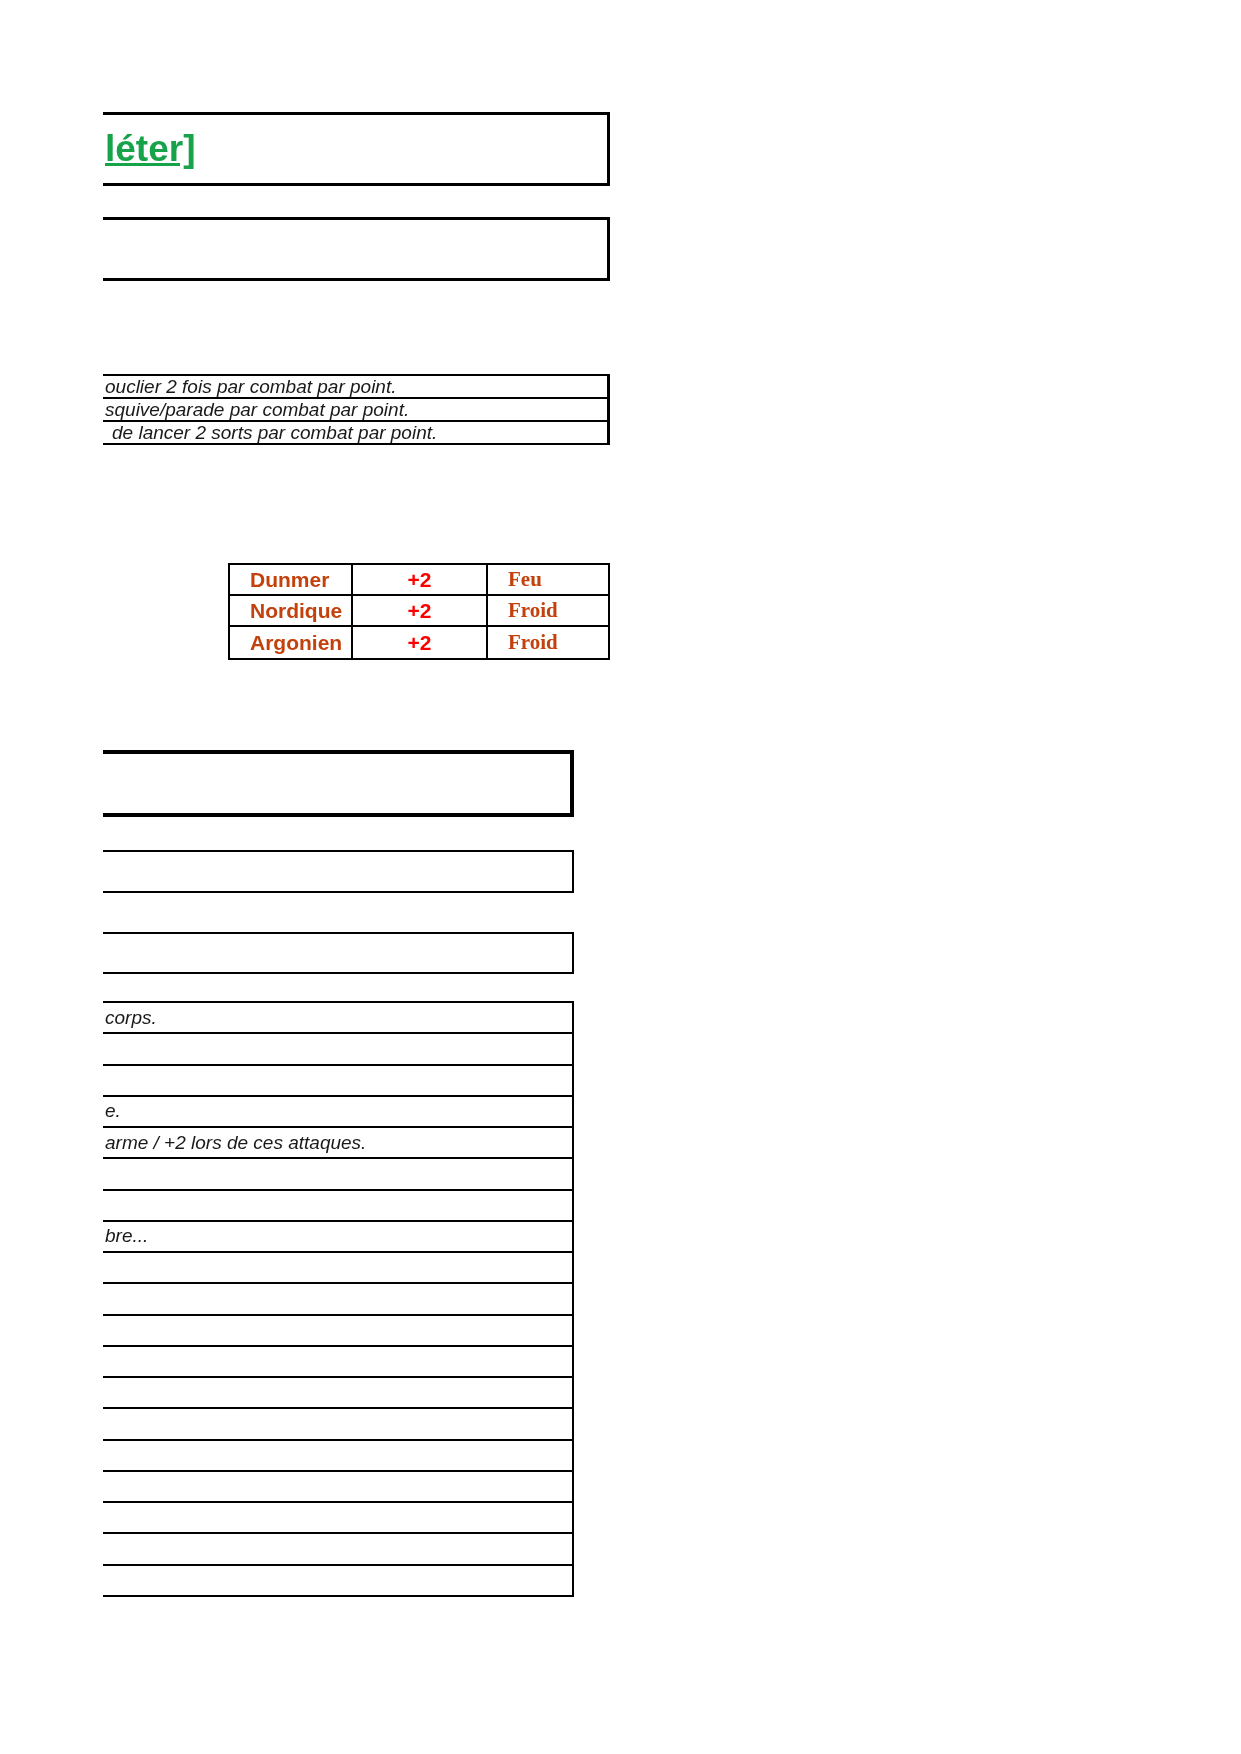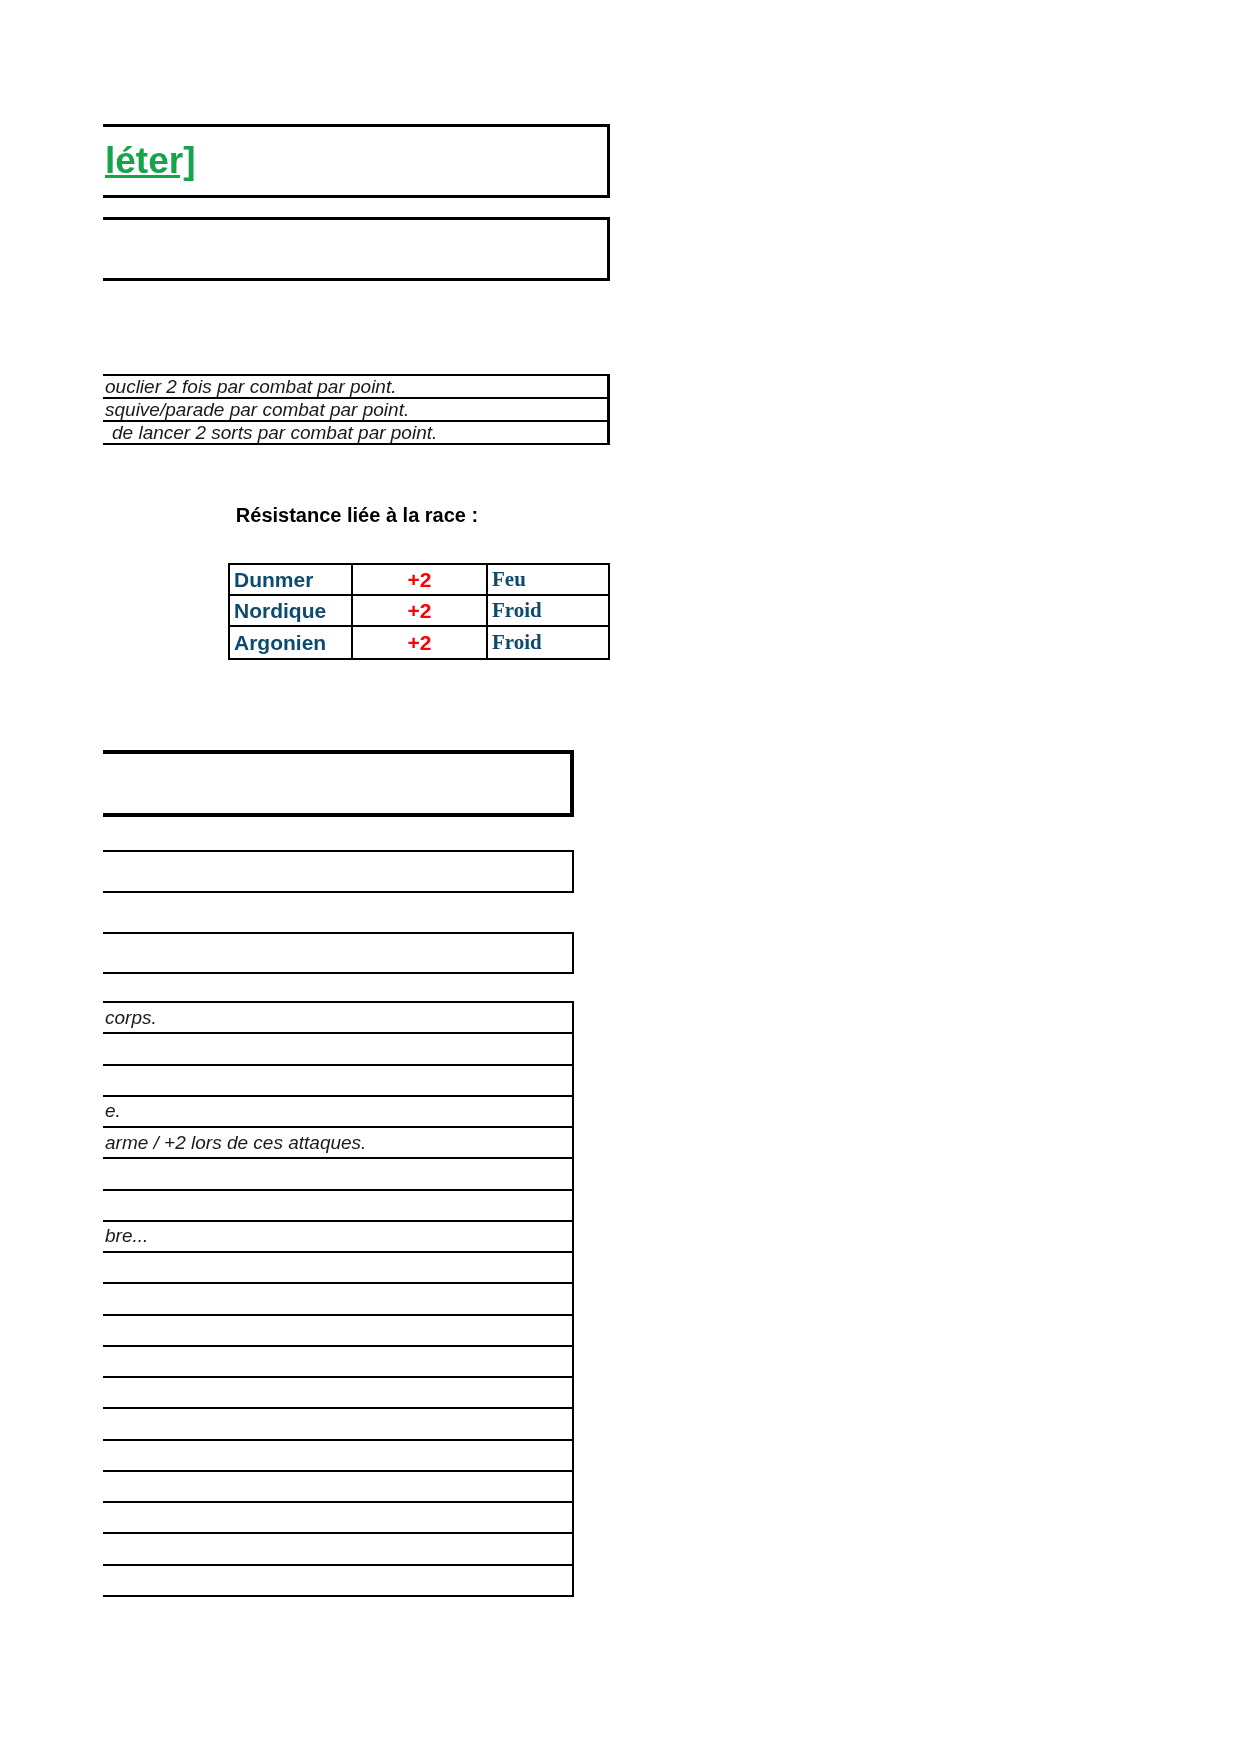--- a/index.html
+++ b/index.html
@@ -17,21 +17,21 @@
     font-family: "Liberation Sans", sans-serif;
     color: var(--ink);
     overflow: hidden;
   }
   .abs { position: absolute; box-sizing: border-box; }
 
   
   #title-box {
     left: 103px; top: 112px; width: 507px; height: 74px;
     border: 3px solid var(--line); border-left: none;
-    display: flex; align-items: center; overflow: hidden; margin-top: 12px;
+    display: flex; align-items: center; overflow: hidden;
   }
   #title-text {
     font-size: 37px; font-weight: bold; color: var(--green);
     text-decoration: underline; padding-left: 2px; white-space: nowrap;
   }
 
   #empty-box-1 {
     left: 103px; top: 217px; width: 507px; height: 64px;
     border: 3px solid var(--line); border-left: none;
   }
@@ -59,22 +59,22 @@
     left: 228px; top: 563px; width: 382px;
     border: 2px solid var(--line);
     display: grid;
     grid-template-columns: 123px 135px 120px;
     background: #fff;
   }
   .race-cell {
     height: 31px; box-sizing: border-box;
     border-right: 2px solid var(--line); border-bottom: 2px solid var(--line);
     display: flex; align-items: center;
-    font-weight: bold; font-size: 21px; color: #0c4a6e;
-    padding-left: 4px; white-space: nowrap; overflow: hidden;
+    font-weight: bold; font-size: 21px; color: #c2410c;
+    padding-left: 20px; white-space: nowrap; overflow: hidden;
   }
   .race-cell.last-col { border-right: none; font-family: Liberation Serif, serif; }
   .race-cell.last-row { border-bottom: none; }
   .race-cell.bonus { justify-content: center; color: var(--red); padding-left: 0; }
 
   
   #thick-box {
     left: 103px; top: 750px; width: 471px; height: 67px;
     border: 4px solid var(--line); border-left: none;
   }
@@ -110,21 +110,20 @@
   </div>
 
   <div id="empty-box-1" class="abs"></div>
 
   <div id="abilities" class="abs">
     <div class="ability-row">ouclier 2 fois par combat par point.</div>
     <div class="ability-row">squive/parade par combat par point.</div>
     <div class="ability-row indent">de lancer 2 sorts par combat par point.</div>
   </div>
 
-  <div id="res-heading" class="abs">Résistance liée à la race :</div>
 
   <div id="race-table" class="abs">
     <div class="race-cell">Dunmer</div>
     <div class="race-cell bonus">+2</div>
     <div class="race-cell last-col">Feu</div>
 
     <div class="race-cell">Nordique</div>
     <div class="race-cell bonus">+2</div>
     <div class="race-cell last-col">Froid</div>
 

